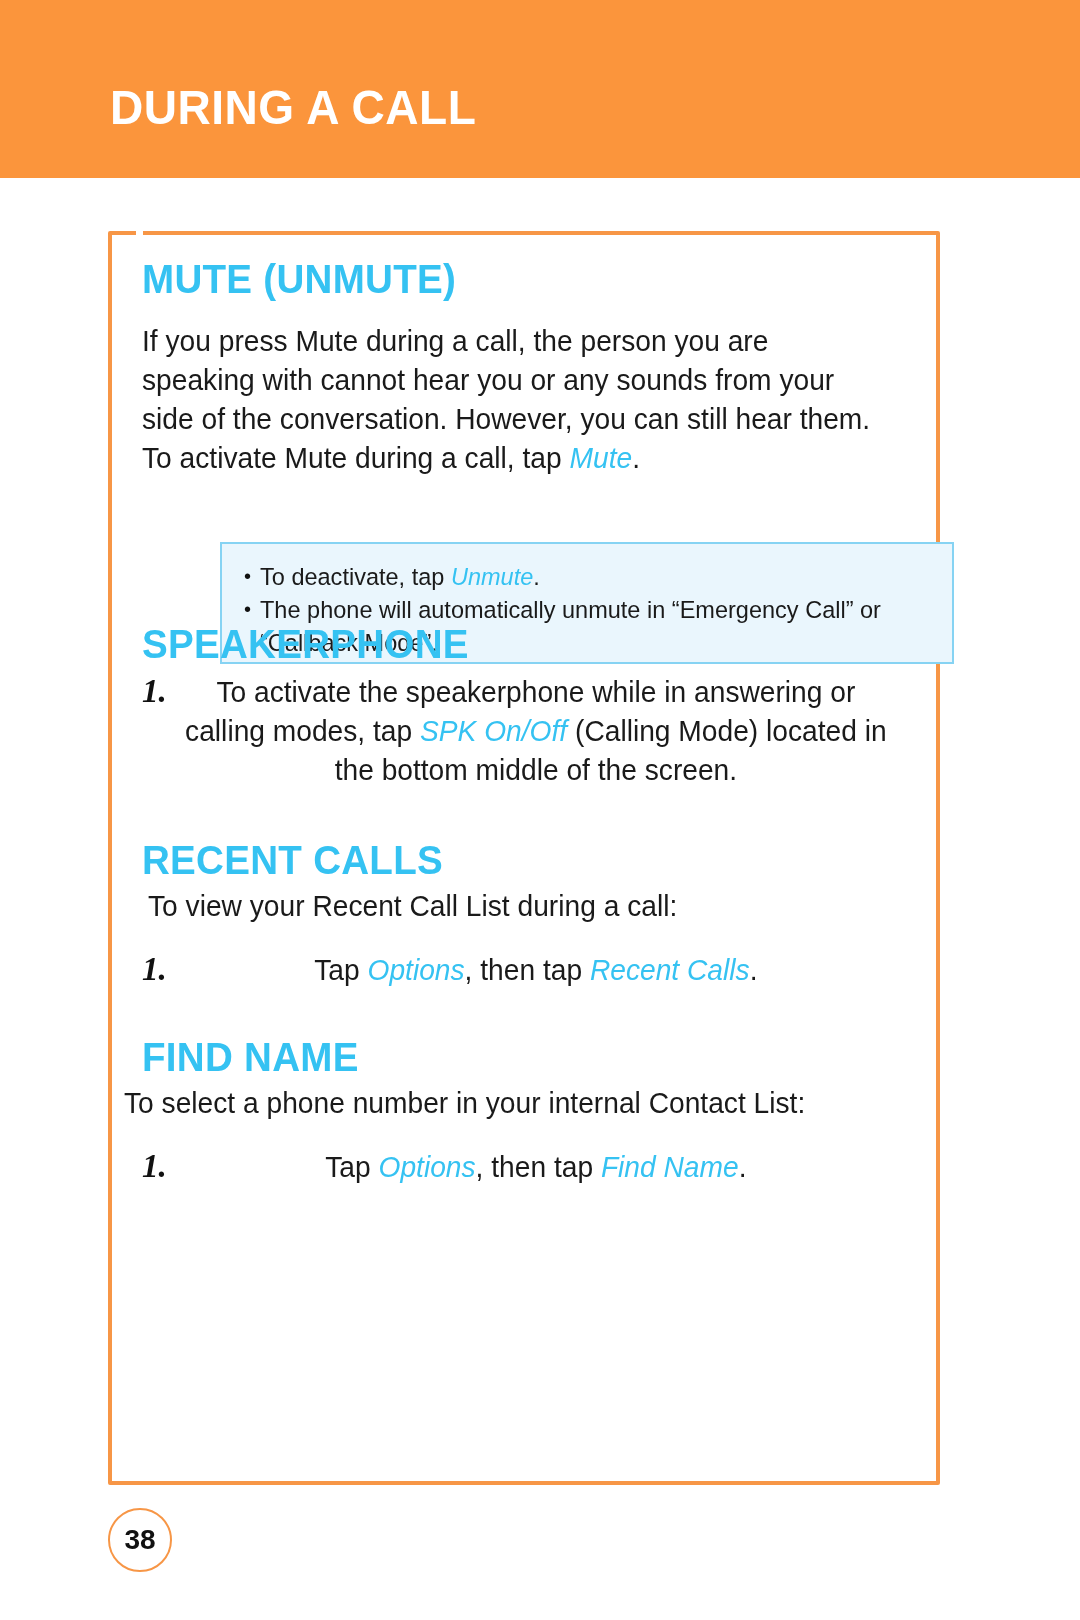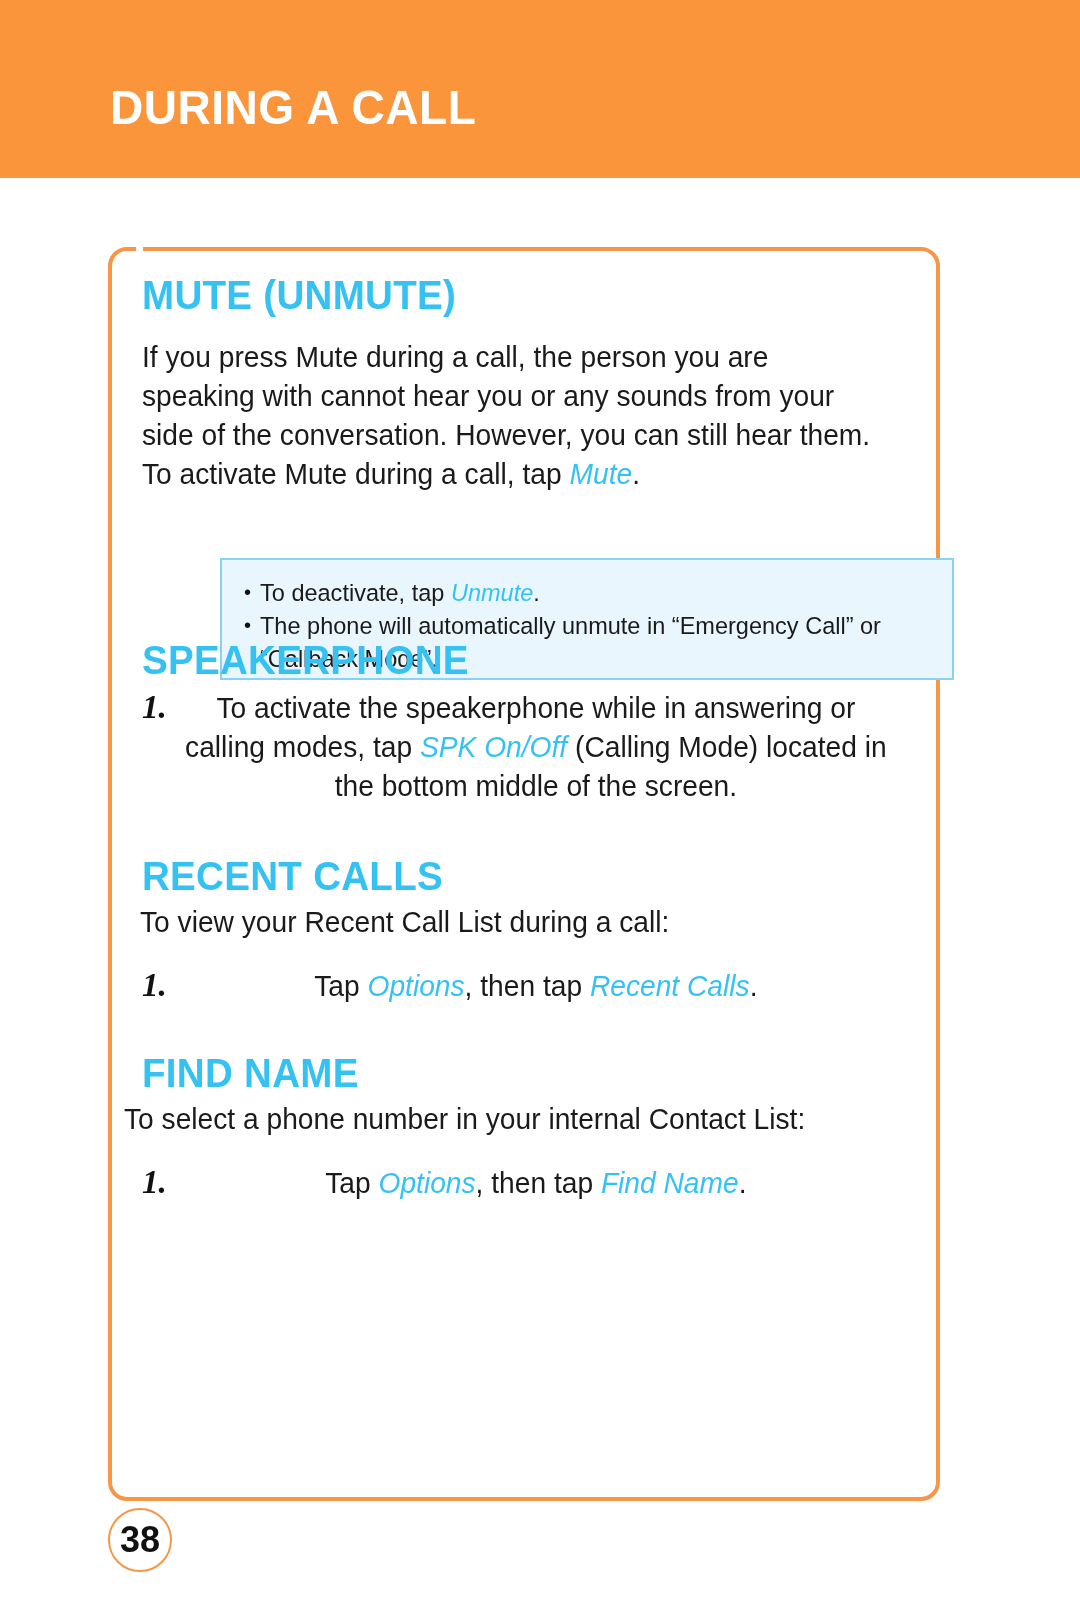--- a/index.html
+++ b/index.html
@@ -48,24 +48,23 @@
   }
 
   
   .card {
     position: absolute;
     left: 108px;
     top: 231px;
     width: 832px;
     height: 1254px;
     border: 4px solid #f79646;
-    border-radius: 19px;
+    border-radius: 2px;
     box-sizing: border-box;
     background: transparent;
-    margin-top: 16px;
   }
   
   .card-notch {
     position: absolute;
     left: 24px;
     top: -4px;
     width: 7px;
     height: 5px;
     background: #ffffff;
   }
@@ -167,21 +166,21 @@
   }
 
   
   .blk { position: absolute; }
 
   #blk-mute-head    { left: 30px;  top: 22px;  }
   #blk-mute-body    { left: 30px;  top: 86px;  width: 780px; }
   #blk-spk-head     { left: 30px;  top: 387px; text-align: right; }
   #blk-spk-step     { left: 30px;  top: 437px; width: 780px; }
   #blk-recent-head  { left: 30px;  top: 603px; }
-  #blk-recent-intro { left: 28px;  top: 651px; width: 780px; }
+  #blk-recent-intro { left: 36px;  top: 651px; width: 780px; }
   #blk-recent-step  { left: 30px;  top: 715px; width: 780px; }
   #blk-find-head    { left: 30px;  top: 800px; }
   #blk-find-intro   { left: 12px;  top: 848px; width: 780px; }
   #blk-find-step    { left: 30px;  top: 912px; width: 780px; }
 
   
   .page-badge {
     position: absolute;
     left: 108px;
     top: 1508px;
@@ -191,21 +190,21 @@
     border-radius: 50%;
     box-sizing: border-box;
     display: flex;
     align-items: center;
     justify-content: center;
     background: #ffffff;
   }
   .page-badge span {
     font-family: "Liberation Sans", sans-serif;
     font-weight: 700;
-    font-size: 36px;
+    font-size: 28px;
     color: #111111;
     line-height: 1;
   }
 </style>
 </head>
 <body>
 
 <div class="page">
 
   <div class="header-band"></div>

